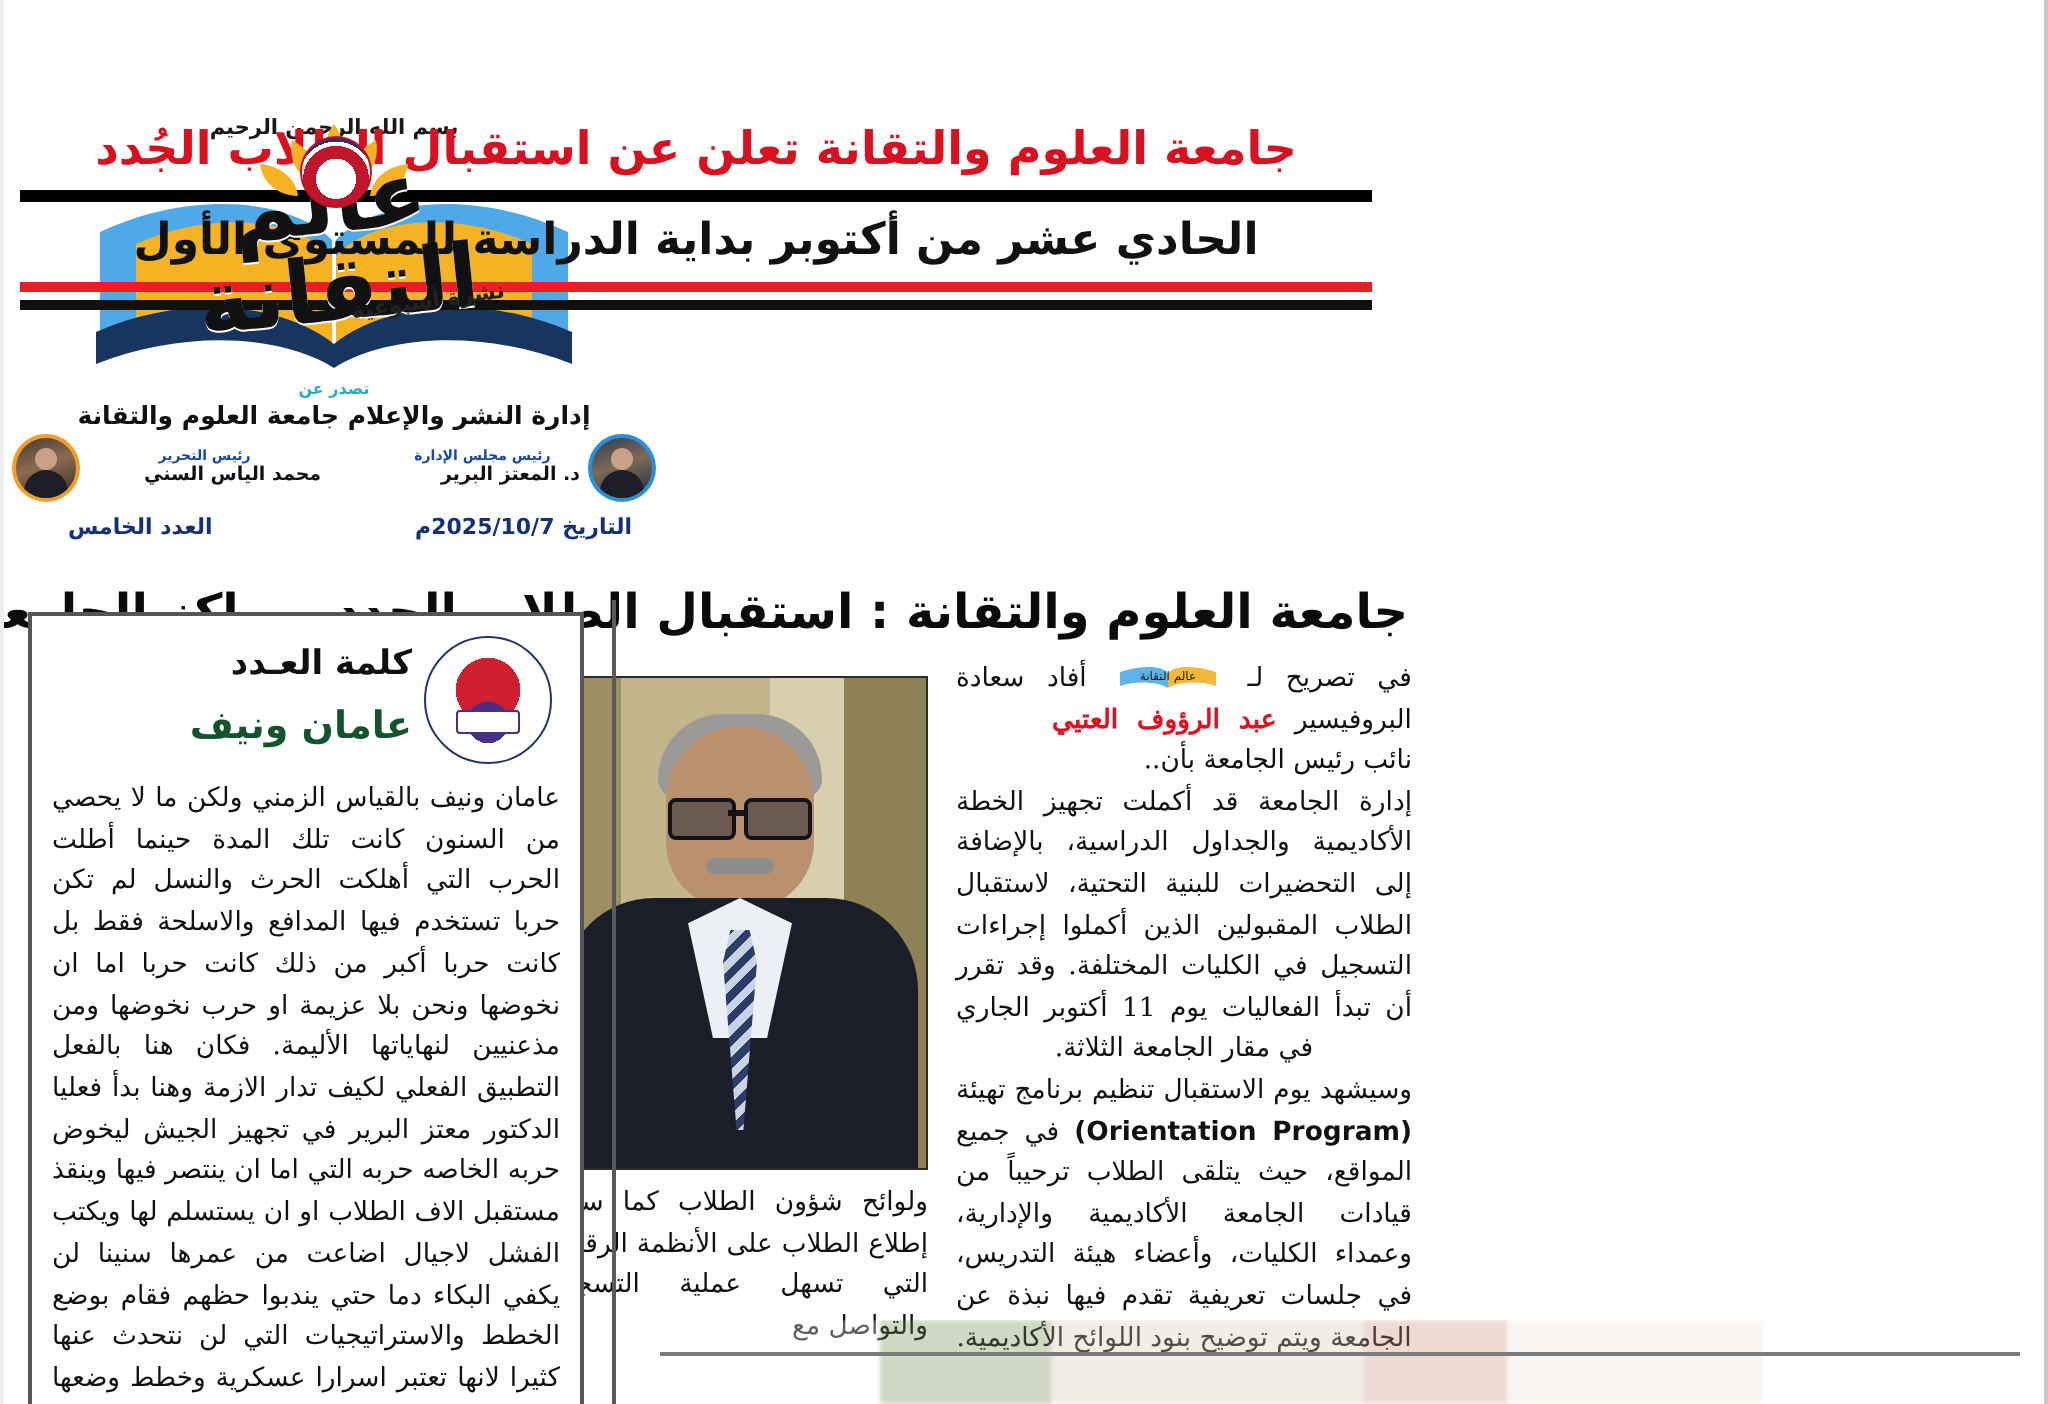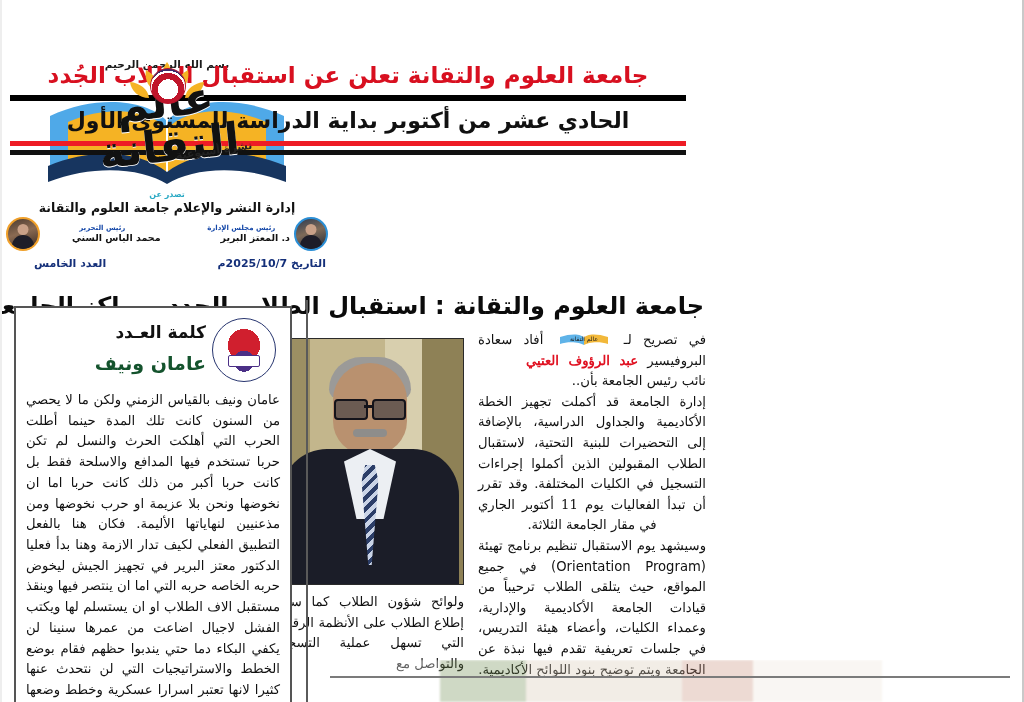--- a/index.html
+++ b/index.html
@@ -104,21 +104,21 @@
     font-size:7px;color:#1447a8;font-weight:bold;
   }
   .pname{
     font-family:"DejaVu Sans","Liberation Sans",sans-serif;
     font-size:9.5px;color:#111;font-weight:bold;margin-left:28px;
   }
   .meta-row{
     position:relative;width:330px;margin:6px auto 0 auto;height:18px;
   }
   .meta-date{
-    position:absolute;right:6px;top:0;
+    position:absolute;right:16px;top:0;
     font-family:"DejaVu Sans","Liberation Sans",sans-serif;
     font-size:11px;font-weight:bold;color:#15307a;
   }
   .meta-issue{
     position:absolute;left:32px;top:0;
     font-family:"DejaVu Sans","Liberation Sans",sans-serif;
     font-size:11px;font-weight:bold;color:#15307a;text-align:right;
   }
 
   
@@ -156,21 +156,21 @@
     direction:rtl;
   }
   .col p{margin:0 0 0 0;}
   .col-right{right:0;width:228px;text-align:justify;}
   .col-left{right:452px;width:236px;}
   .col-left p{text-align:justify;}
   .col-right p{text-align:justify;}
 
   .lede-line{text-align:right;text-align-last:right;}
   .name-red{color:#e01020;font-weight:bold;margin-left:48px;}
-  .bold-en{font-family:"DejaVu Sans","Liberation Sans",sans-serif;font-weight:normal;}
+  .bold-en{font-family:"DejaVu Sans","Liberation Sans",sans-serif;font-weight:bold;}
 
   .mini-logo{
     display:inline-block;width:52px;height:15px;vertical-align:middle;
     margin:0 3px;position:relative;top:-1px;
   }
 
   .photo{
     position:absolute;right:242px;top:8px;width:186px;height:245px;
     border:1px solid #2a2a2a;overflow:hidden;background:#b9ab7e;
   }

